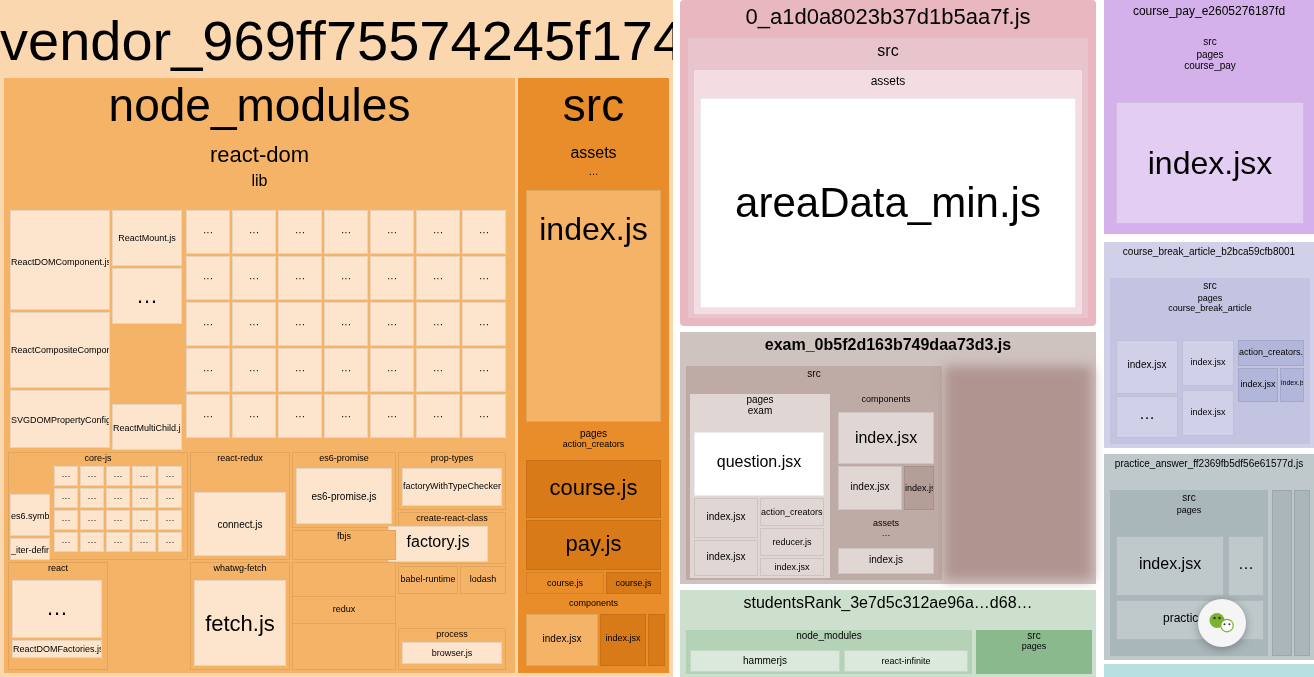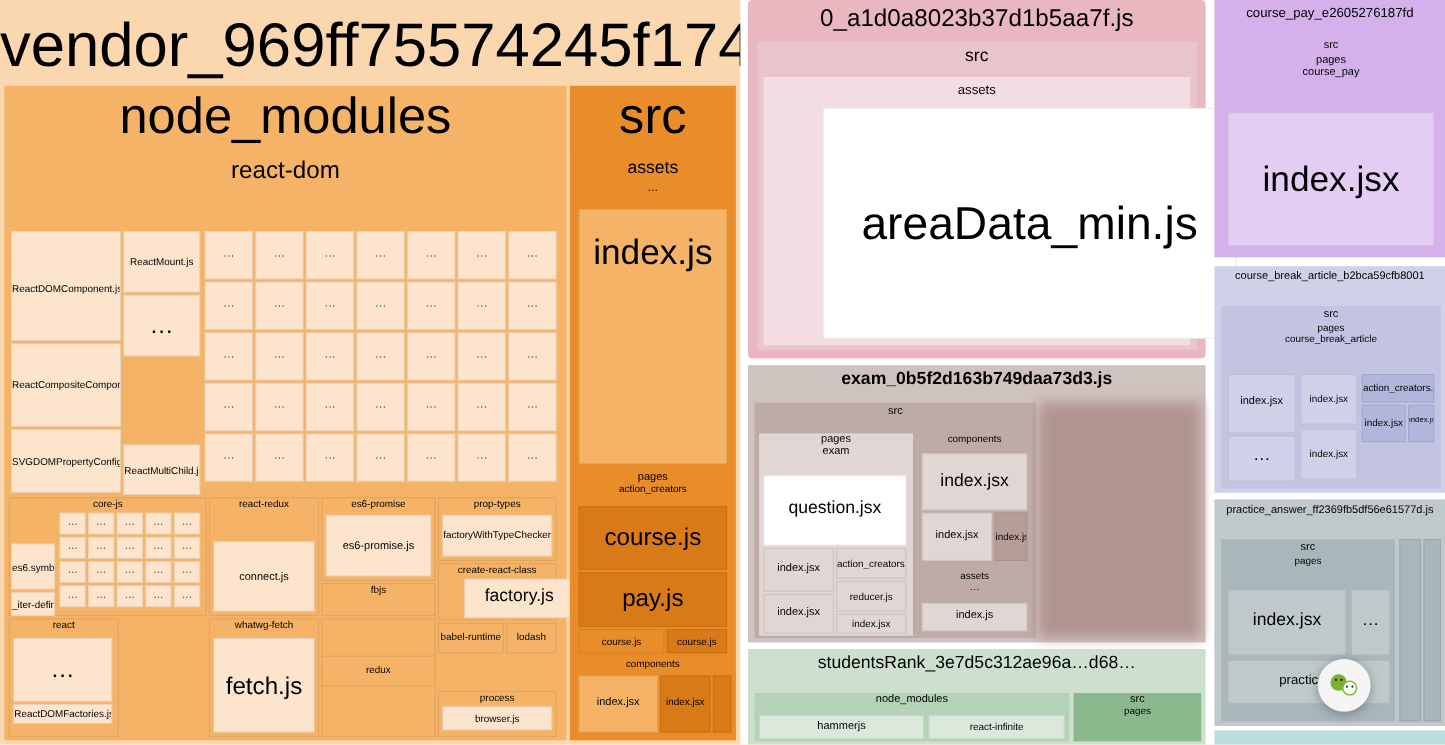--- a/index.html
+++ b/index.html
@@ -62,20 +62,21 @@
 <div class="cell c-orange-l" style="left:0;top:0;width:673px;height:677px;">
   <div class="label xxxl" style="padding:8px 0;">vendor_969ff75574245f174463.js</div>
 </div>
 
 <div class="cell c-orange-m" style="left:4px;top:78px;width:511px;height:595px;">
   <div class="label xxl">node_modules</div>
 </div>
 
 <div class="cell c-orange-m" style="left:8px;top:140px;width:503px;height:310px;">
   <div class="label lg" style="padding:2px 0;">react-dom</div>
+  <div class="label md" style="padding:2px 0;">lib</div>
 </div>
 
 <div class="cell c-orange-vl border-thin" style="left:10px;top:210px;width:100px;height:100px;">
   <div class="label tiny" style="margin-top:46px;">ReactDOMComponent.js</div>
 </div>
 <div class="cell c-orange-vl border-thin" style="left:112px;top:210px;width:70px;height:56px;">
   <div class="label tiny" style="margin-top:22px;">ReactMount.js</div>
 </div>
 <div class="cell c-orange-vl border-thin" style="left:10px;top:312px;width:100px;height:76px;">
   <div class="label tiny" style="margin-top:32px;">ReactCompositeComponent.js</div>
@@ -283,21 +284,21 @@
 <div class="cell c-orange-m border-thin" style="left:398px;top:452px;width:108px;height:58px;">
   <div class="label tiny">prop-types</div>
 </div>
 <div class="cell c-orange-vl border-thin" style="left:402px;top:468px;width:100px;height:38px;">
   <div class="label tiny" style="margin-top:12px;">factoryWithTypeCheckers.js</div>
 </div>
 
 <div class="cell c-orange-m border-thin" style="left:398px;top:512px;width:108px;height:52px;">
   <div class="label tiny">create-react-class</div>
 </div>
-<div class="cell c-orange-vl border-thin" style="left:422px;top:526px;width:100px;height:36px;">
+<div class="cell c-orange-vl border-thin" style="left:388px;top:526px;width:100px;height:36px;">
   <div class="label md" style="margin-top:6px;">factory.js</div>
 </div>
 
 <div class="cell c-orange-m border-thin" style="left:292px;top:530px;width:104px;height:30px;">
   <div class="label tiny">fbjs</div>
 </div>
 
 <div class="cell c-orange-m border-thin" style="left:8px;top:562px;width:100px;height:108px;">
   <div class="label tiny">react</div>
 </div>
@@ -373,21 +374,21 @@
 
 <div class="cell c-pink-l" style="left:680px;top:0;width:416px;height:326px;border-radius:4px;">
   <div class="label lg" style="padding:4px 0;">0_a1d0a8023b37d1b5aa7f.js</div>
 </div>
 <div class="cell c-pink-m" style="left:688px;top:38px;width:400px;height:280px;">
   <div class="label md" style="padding:4px 0;">src</div>
 </div>
 <div class="cell c-pink-vl" style="left:694px;top:70px;width:388px;height:244px;">
   <div class="label sm" style="padding:4px 0;">assets</div>
 </div>
-<div class="cell c-white border-thin" style="left:700px;top:98px;width:376px;height:210px;margin-left:48px;">
+<div class="cell c-white border-thin" style="left:700px;top:98px;width:376px;height:210px;">
   <div class="label" style="font-size:42px;margin-top:80px;">areaData_min.js</div>
 </div>
 
 <div class="cell c-purple-m" style="left:1104px;top:0;width:210px;height:234px;">
   <div class="label sm" style="padding:4px 0;">course_pay_e2605276187fd</div>
 </div>
 <div class="cell c-purple-m" style="left:1110px;top:34px;width:200px;height:196px;">
   <div class="label xs" style="padding:2px 0;">src</div>
   <div class="label xs">pages</div>
   <div class="label xs">course_pay</div>

